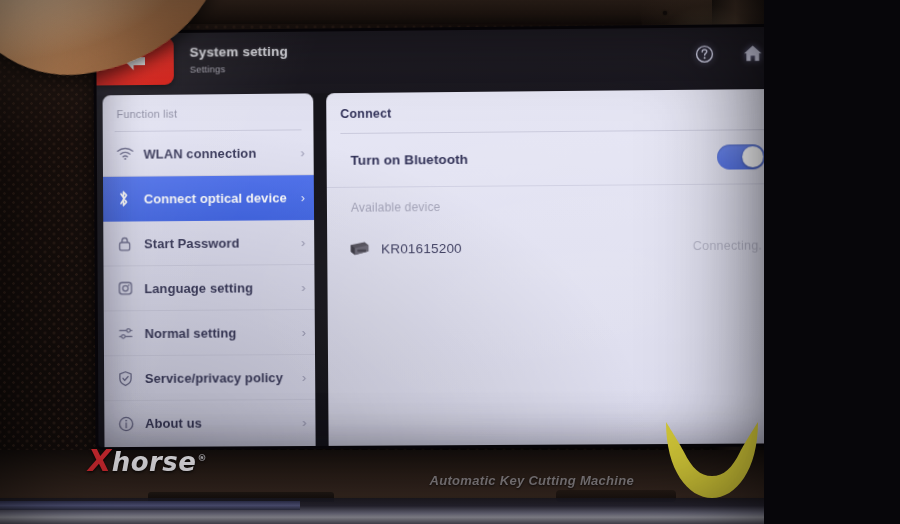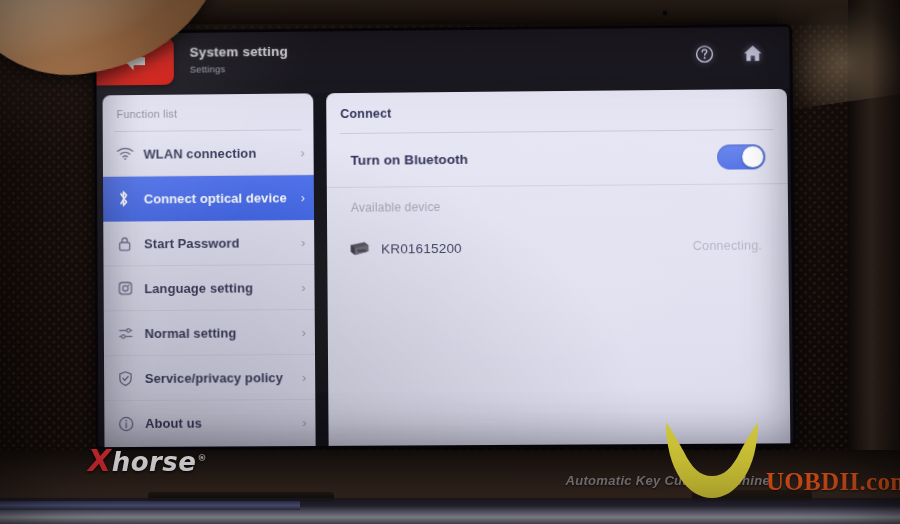--- a/index.html
+++ b/index.html
@@ -5,21 +5,21 @@
   * { margin:0; padding:0; box-sizing:border-box; }
 
   html,body {
     width:900px; height:524px; overflow:hidden;
     font-family:"Liberation Sans", sans-serif;
     background:#07060a;
   }
 
   
   #scene {
-    position:relative; width:900px; height:524px;
+    position:relative; width:764px; height:524px;
     background:#0a0809;
     overflow:hidden;
   }
 
   
   .bezel {
     position:absolute; inset:0;
     background:
       radial-gradient(circle at 50% 50%, rgba(90,60,45,.30) 0 1px, rgba(0,0,0,0) 1.6px) 0 0/9px 9px,
       radial-gradient(circle at 50% 50%, rgba(90,60,45,.30) 0 1px, rgba(0,0,0,0) 1.6px) 4.5px 4.5px/9px 9px,

